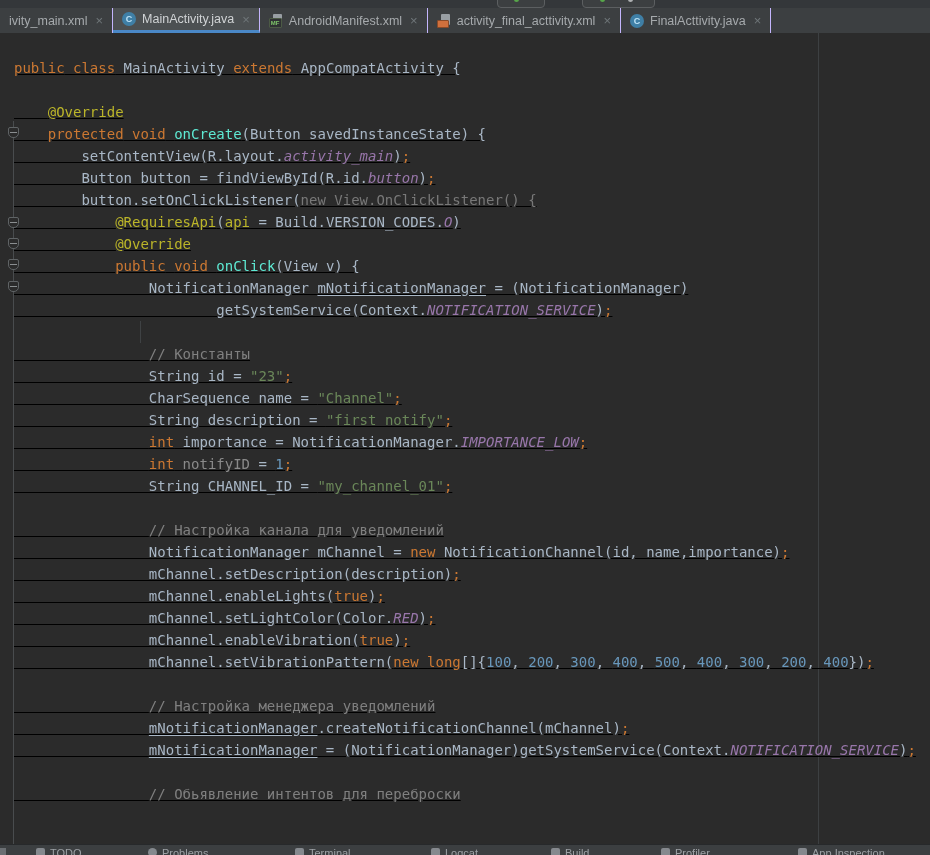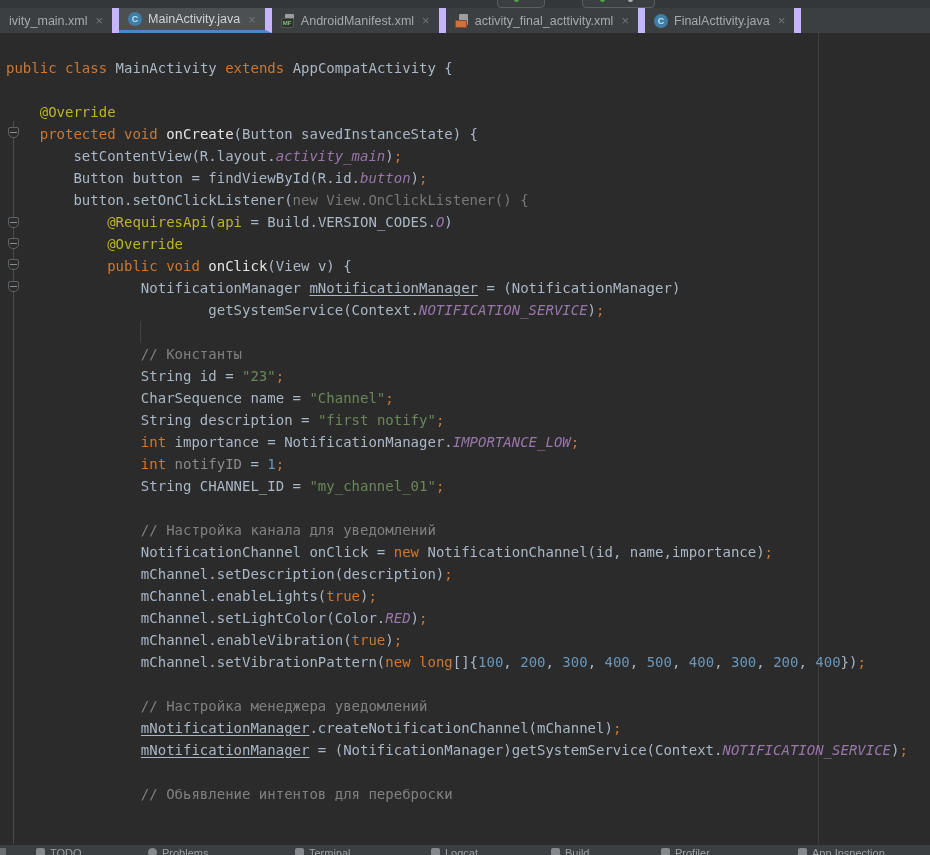--- a/index.html
+++ b/index.html
@@ -10,21 +10,21 @@
   .widget{position:absolute;top:-8px;height:14px;border:1px solid #5c5f61;border-radius:4px;background:#3c3f41;}
   .w1{left:497px;width:46px;}
   .w2{left:582px;width:71px;}
   .dot{position:absolute;top:4px;width:5px;height:5px;border-radius:50%;}
   .gdot{background:#57a64a;}
   .wdot{background:#afb1b3;}
   
   .tabbar{position:absolute;left:0;top:8px;width:930px;height:25px;background:#3c3f41;
           display:flex;align-items:stretch;overflow:hidden;border-bottom:0;}
   .tab{display:flex;align-items:center;gap:6px;padding:0 9px;box-sizing:border-box;
-       border-right:7px solid #c4b5fd;cursor:default;}
+       border-right:1px solid #c4b5fd;cursor:default;}
   .tab .tlabel{font-size:12.5px;color:#a6aaad;white-space:nowrap;}
   .tab.sel{background:#4c5052;border-bottom:3px solid #4a88c7;}
   .tab.sel .tlabel{color:#d0d3d5;text-align:right;}
   .tclose{color:#6f7679;font-size:13px;line-height:13px;margin-left:2px;}
   .ticon{position:relative;display:inline-block;width:14px;height:14px;flex:0 0 auto;}
   .ticon.cls{background:#3f7fa6;border-radius:50%;color:#bfe3f7;
              font:bold 9px/14px "Liberation Sans",sans-serif;text-align:center;}
   .ticon.page::before{content:"";position:absolute;right:1px;top:0;width:9px;height:11px;
              background:#989ea3;border-radius:1px;}
   .badge{position:absolute;left:0;bottom:0;font:bold 6px/8px "Liberation Sans",sans-serif;
@@ -32,26 +32,26 @@
   .badge.mf{color:#7ec46a;background:#2f3133;border:1px solid #4c5a45;}
   .badge.lay{width:8px;height:6px;background:#d0703d;border:1px solid #8a4a28;}
   
   .editor{position:absolute;left:0;top:33px;width:930px;height:812px;background:#2b2b2b;overflow:hidden;}
   .margin-guide{position:absolute;left:818px;top:0;bottom:0;width:1px;background:#3d4042;}
   .indent-seg{position:absolute;left:140px;top:288px;height:22px;width:1px;background:#3f4244;}
   .fold-line{position:absolute;left:13px;top:88px;bottom:0;width:1px;background:#494c4e;}
   .fold{position:absolute;left:8px;width:11px;height:11px;border:1px solid #5f6365;
         border-radius:2px 2px 5px 5px;background:#2b2b2b;box-sizing:border-box;}
   .fold::after{content:"";position:absolute;left:1px;right:1px;top:4px;height:1px;background:#8a8e90;}
-  .code{position:absolute;left:0;top:24px;right:0;bottom:0;padding-left:6px;}
+  .code{position:absolute;left:0;top:24px;right:0;bottom:0;padding-left:14px;text-decoration:underline;}
   .cline{height:22px;white-space:pre;font:14px/22px "DejaVu Sans Mono",monospace;}
   .tok-d{color:#a9b7c6}
   .tok-k{color:#cc7832}
   .tok-an{color:#bbb529}
-  .tok-fn{color:#e5e5e5}
+  .tok-fn{color:#5eead4}
   .tok-s{color:#6a8759}
   .tok-n{color:#6897bb}
   .tok-c{color:#808080}
   .tok-f{color:#9876aa;font-style:italic}
   .tok-g{color:#787878}
   .tok-u{color:#a9b7c6;text-decoration:underline;text-underline-offset:2px}
   .tok-uv{color:#8a8a8a}
   
   .bottombar{position:absolute;left:0;bottom:0;width:930px;height:10px;background:#3c3f41;
              border-top:1px solid #27292b;overflow:hidden;box-sizing:content-box;}
@@ -132,21 +132,21 @@
         <div class="cline"></div>
         <div class="cline"><span class="tok-d">                </span><span class="tok-c">// Константы</span></div>
         <div class="cline"><span class="tok-d">                String id = </span><span class="tok-s">"23"</span><span class="tok-k">;</span></div>
         <div class="cline"><span class="tok-d">                CharSequence name = </span><span class="tok-s">"Channel"</span><span class="tok-k">;</span></div>
         <div class="cline"><span class="tok-d">                String description = </span><span class="tok-s">"first notify"</span><span class="tok-k">;</span></div>
         <div class="cline"><span class="tok-d">                </span><span class="tok-k">int</span><span class="tok-d"> importance = NotificationManager.</span><span class="tok-f">IMPORTANCE_LOW</span><span class="tok-k">;</span></div>
         <div class="cline"><span class="tok-d">                </span><span class="tok-k">int</span><span class="tok-d"> </span><span class="tok-uv">notifyID</span><span class="tok-d"> = </span><span class="tok-n">1</span><span class="tok-k">;</span></div>
         <div class="cline"><span class="tok-d">                String CHANNEL_ID = </span><span class="tok-s">"my_channel_01"</span><span class="tok-k">;</span></div>
         <div class="cline"></div>
         <div class="cline"><span class="tok-d">                </span><span class="tok-c">// Настройка канала для уведомлений</span></div>
-        <div class="cline"><span class="tok-d">                NotificationChannel onClick = </span><span class="tok-k">new</span><span class="tok-d"> NotificationChannel(id, name,importance)</span><span class="tok-k">;</span></div>
+        <div class="cline"><span class="tok-d">                NotificationManager mChannel = </span><span class="tok-k">new</span><span class="tok-d"> NotificationChannel(id, name,importance)</span><span class="tok-k">;</span></div>
         <div class="cline"><span class="tok-d">                mChannel.setDescription(description)</span><span class="tok-k">;</span></div>
         <div class="cline"><span class="tok-d">                mChannel.enableLights(</span><span class="tok-k">true</span><span class="tok-d">)</span><span class="tok-k">;</span></div>
         <div class="cline"><span class="tok-d">                mChannel.setLightColor(Color.</span><span class="tok-f">RED</span><span class="tok-d">)</span><span class="tok-k">;</span></div>
         <div class="cline"><span class="tok-d">                mChannel.enableVibration(</span><span class="tok-k">true</span><span class="tok-d">)</span><span class="tok-k">;</span></div>
         <div class="cline"><span class="tok-d">                mChannel.setVibrationPattern(</span><span class="tok-k">new</span><span class="tok-d"> </span><span class="tok-k">long</span><span class="tok-d">[]{</span><span class="tok-n">100</span><span class="tok-d">, </span><span class="tok-n">200</span><span class="tok-d">, </span><span class="tok-n">300</span><span class="tok-d">, </span><span class="tok-n">400</span><span class="tok-d">, </span><span class="tok-n">500</span><span class="tok-d">, </span><span class="tok-n">400</span><span class="tok-d">, </span><span class="tok-n">300</span><span class="tok-d">, </span><span class="tok-n">200</span><span class="tok-d">, </span><span class="tok-n">400</span><span class="tok-d">})</span><span class="tok-k">;</span></div>
         <div class="cline"></div>
         <div class="cline"><span class="tok-d">                </span><span class="tok-c">// Настройка менеджера уведомлений</span></div>
         <div class="cline"><span class="tok-d">                </span><span class="tok-u">mNotificationManager</span><span class="tok-d">.createNotificationChannel(mChannel)</span><span class="tok-k">;</span></div>
         <div class="cline"><span class="tok-d">                </span><span class="tok-u">mNotificationManager</span><span class="tok-d"> = (NotificationManager)getSystemService(Context.</span><span class="tok-f">NOTIFICATION_SERVICE</span><span class="tok-d">)</span><span class="tok-k">;</span></div>
         <div class="cline"></div>

